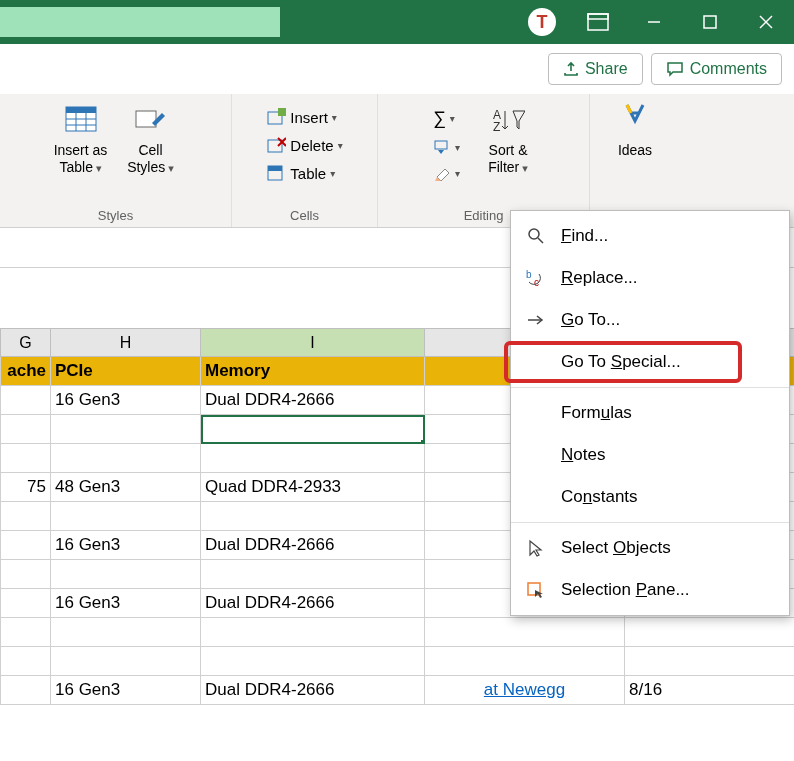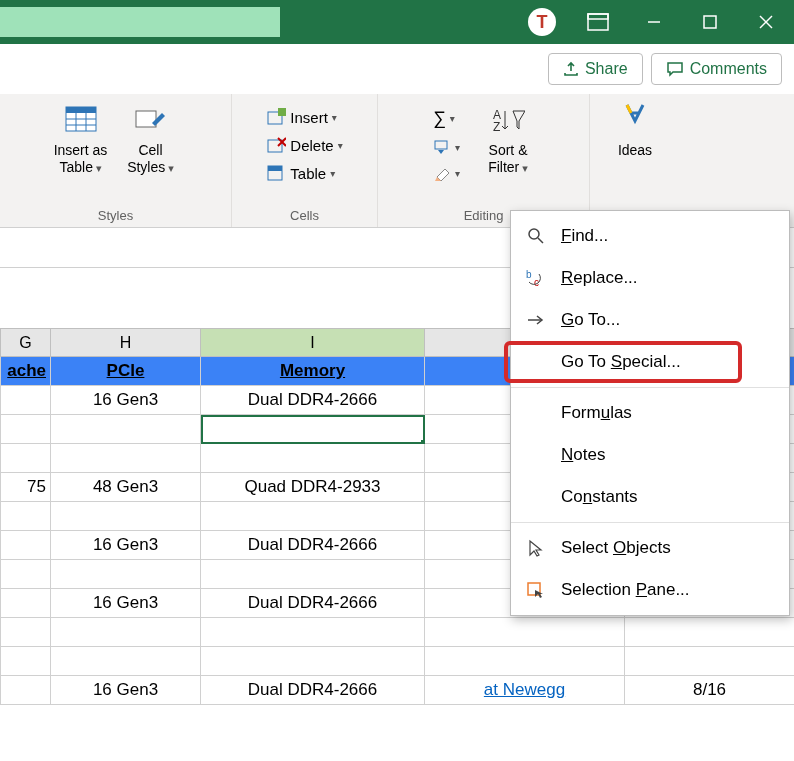--- a/index.html
+++ b/index.html
@@ -134,31 +134,29 @@
   table.sheet th.colhdr {
     background: #e6e6e6;
     border: 1px solid #bfbfbf;
     font-weight: normal;
     font-size: 16px;
     height: 28px;
   }
   table.sheet td {
     border: 1px solid #d0d0d0;
     height: 29px;
-    text-align: center;
     font-size: 17px;
     padding: 0 4px;
     overflow: hidden;
     white-space: nowrap;
   }
   .hdr-row td {
-    background: #3b82f6;
+    background: #eab308;
     font-weight: bold;
     border: 1px solid #808080;
-    text-decoration: underline;
   }
   .link { color: #0563c1; text-decoration: underline; }
   .colhdr.active { background: #c6e0b4 !important; border-color:#217346; }
   td.selected {
     outline: 2px solid #217346;
     outline-offset: -2px;
     position: relative;
   }
   td.selected::after {
     content:"";

